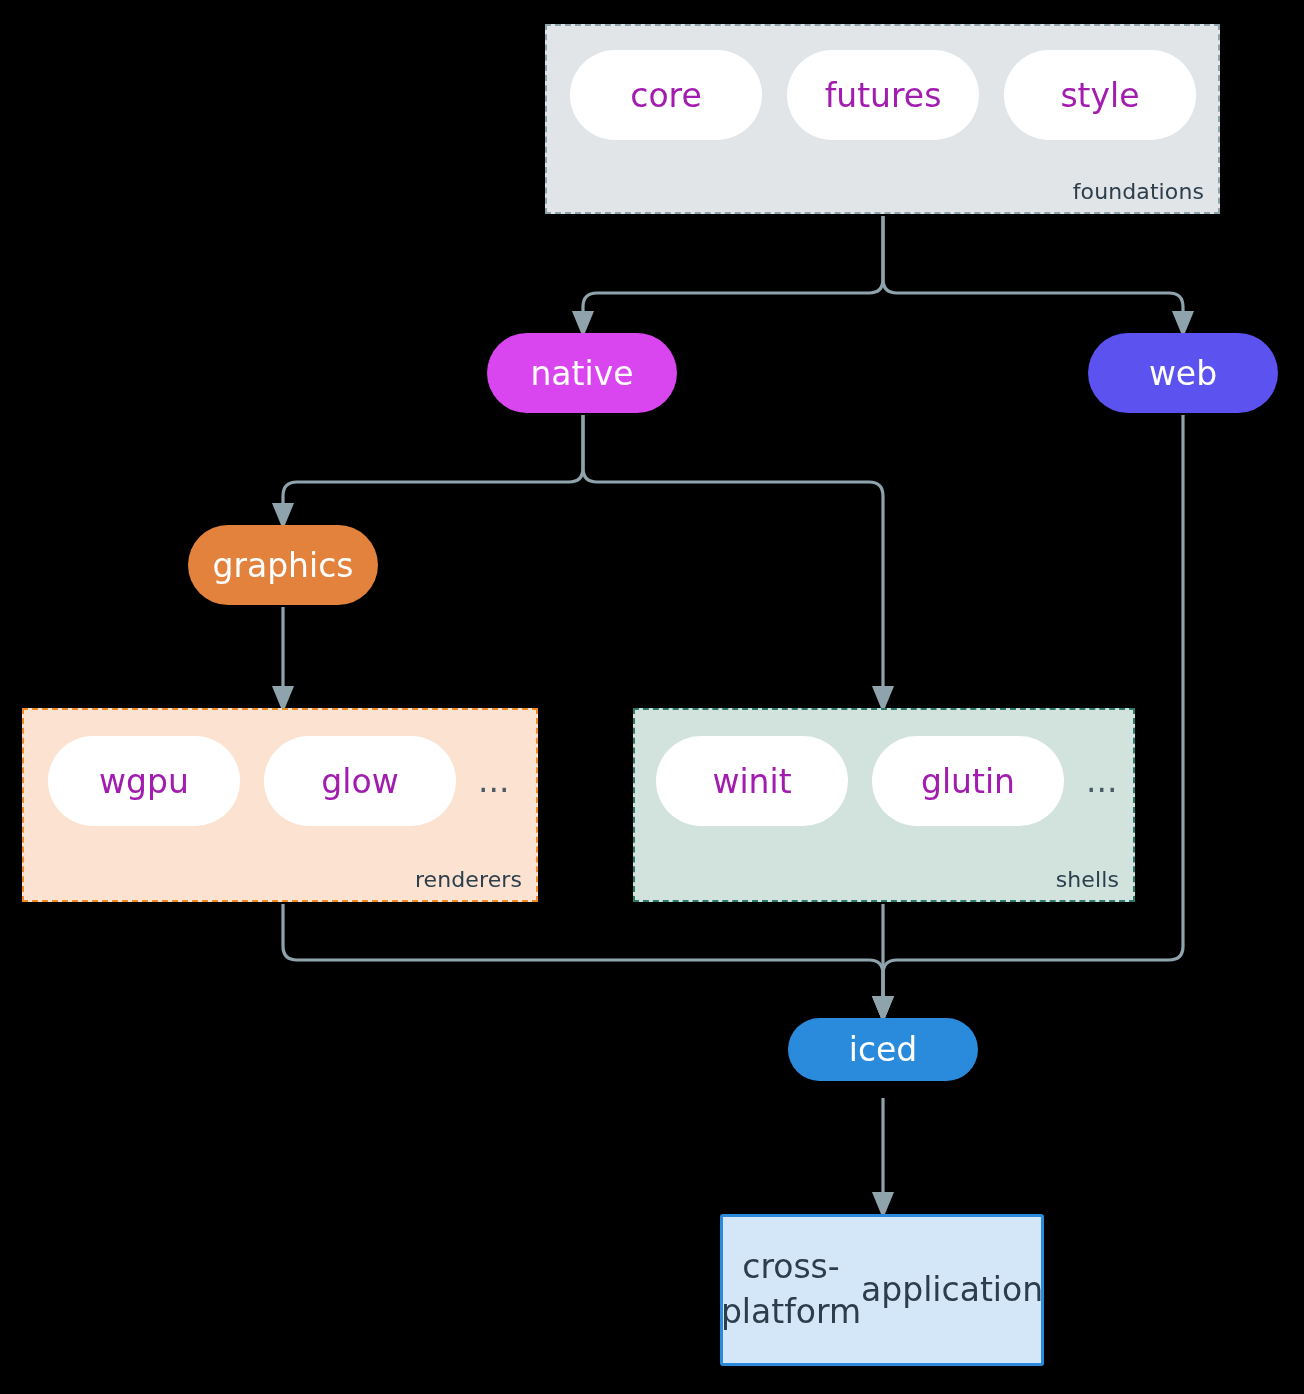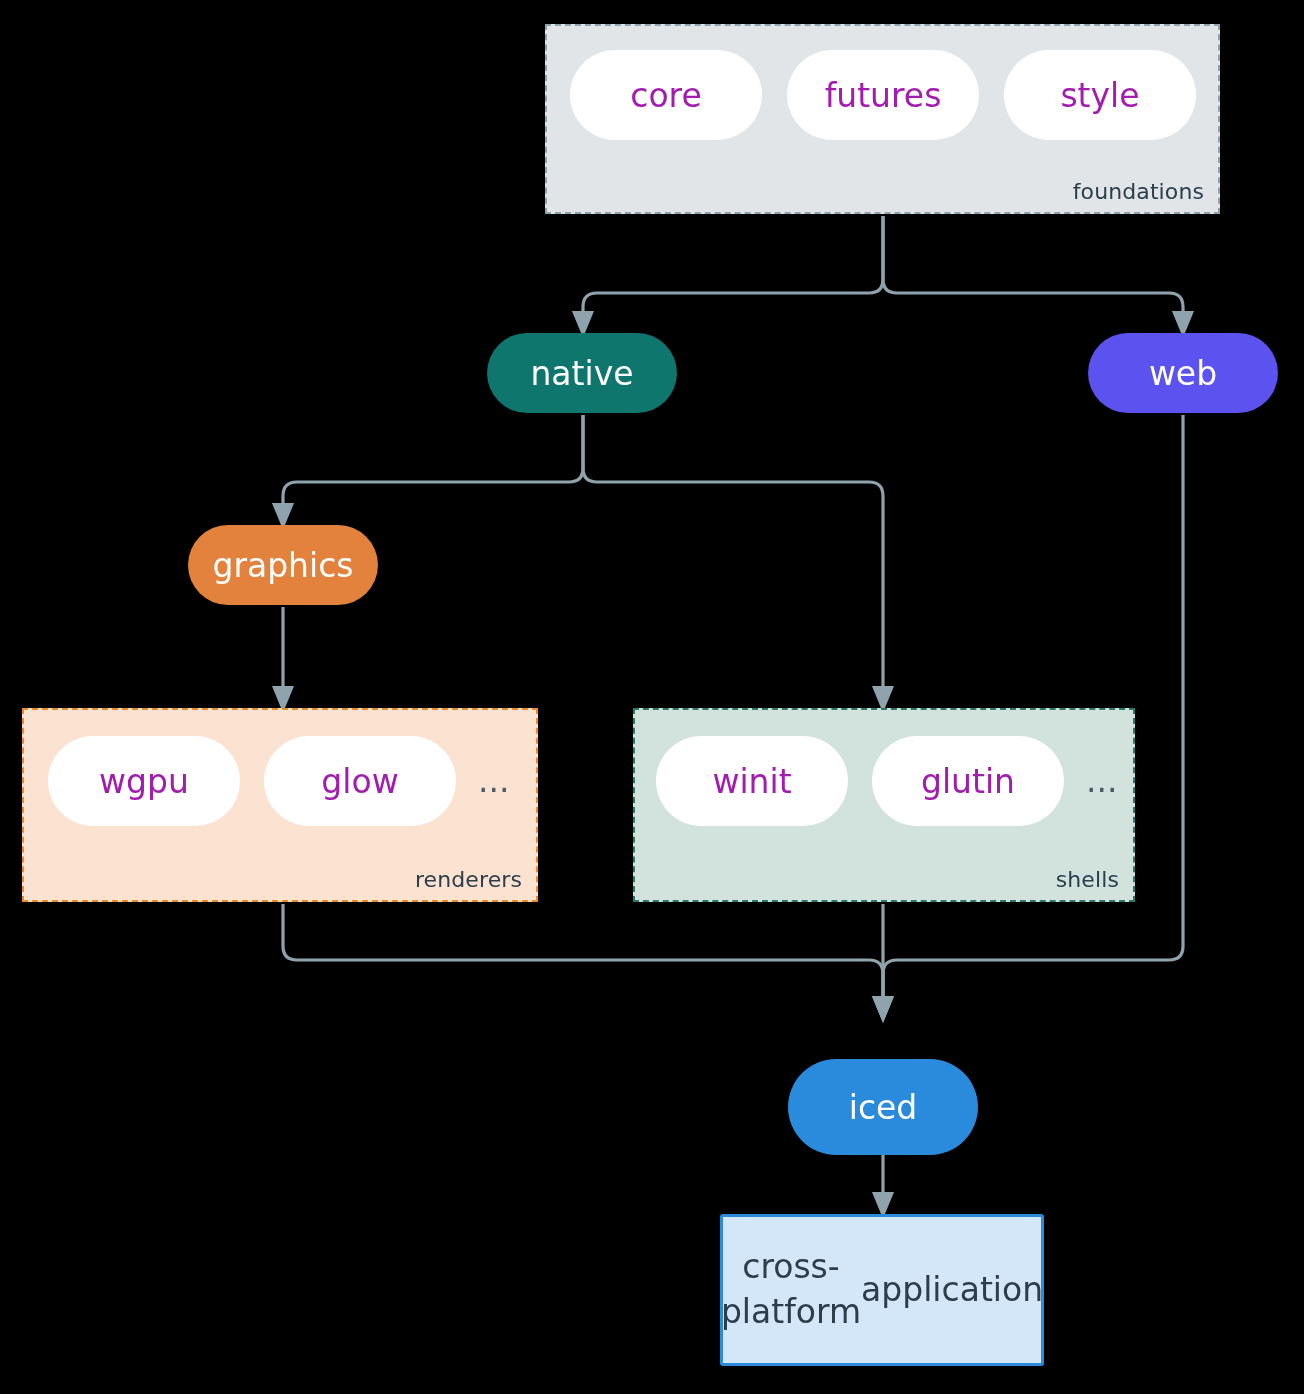--- a/index.html
+++ b/index.html
@@ -108,32 +108,32 @@
     display: flex;
     align-items: center;
     justify-content: center;
     border-radius: 999px;
     color: #FFFFFF;
     font-size: 33px;
     box-sizing: border-box;
   }
   .node.native {
     left: 487px; top: 333px; width: 190px; height: 80px;
-    background: #0f766e;
+    background: #d946ef;
   }
   .node.web {
     left: 1088px; top: 333px; width: 190px; height: 80px;
     background: #5B52F0;
   }
   .node.graphics {
     left: 188px; top: 525px; width: 190px; height: 80px;
     background: #E2823C;
   }
   .node.iced {
-    left: 788px; top: 1059px; width: 190px; height: 96px;
+    left: 788px; top: 1018px; width: 190px; height: 63px;
     background: #2A8BDC;
   }
 
   
   .app-box {
     position: absolute;
     left: 720px;
     top: 1214px;
     width: 324px;
     height: 152px;

